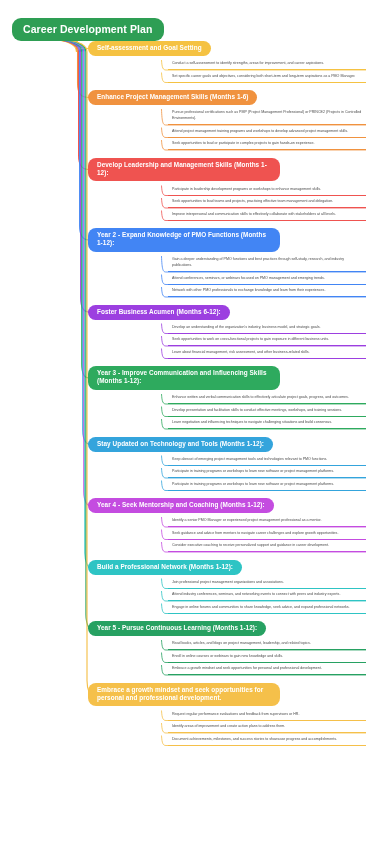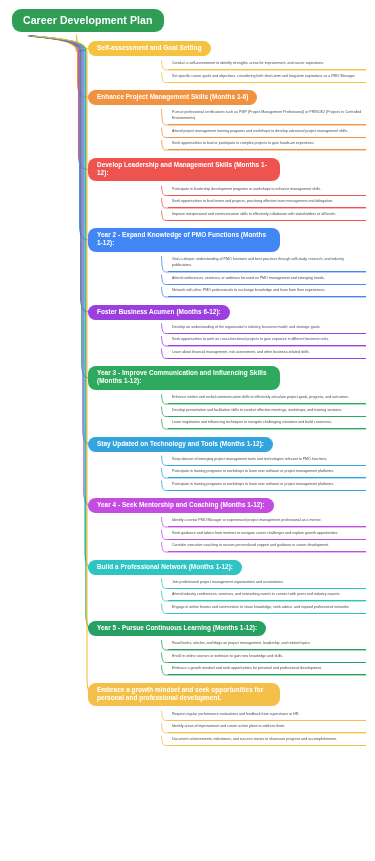--- a/index.html
+++ b/index.html
@@ -15,21 +15,21 @@
     background: #ffffff;
   }
   #wires {
     position: absolute; left: 0; top: 0;
     width: 375px; height: 861px;
     pointer-events: none;
   }
   
   .root-node {
     position: absolute;
-    left: 12px; top: 9px;
+    left: 12px; top: 18px;
     background: #2e9e54;
     color: #ffffff;
     border-radius: 9px;
     padding: 5px 11px 6px 11px;
     font-size: 10.5px;
     font-weight: bold;
     letter-spacing: 0.1px;
     white-space: nowrap;
     z-index: 5;
   }

